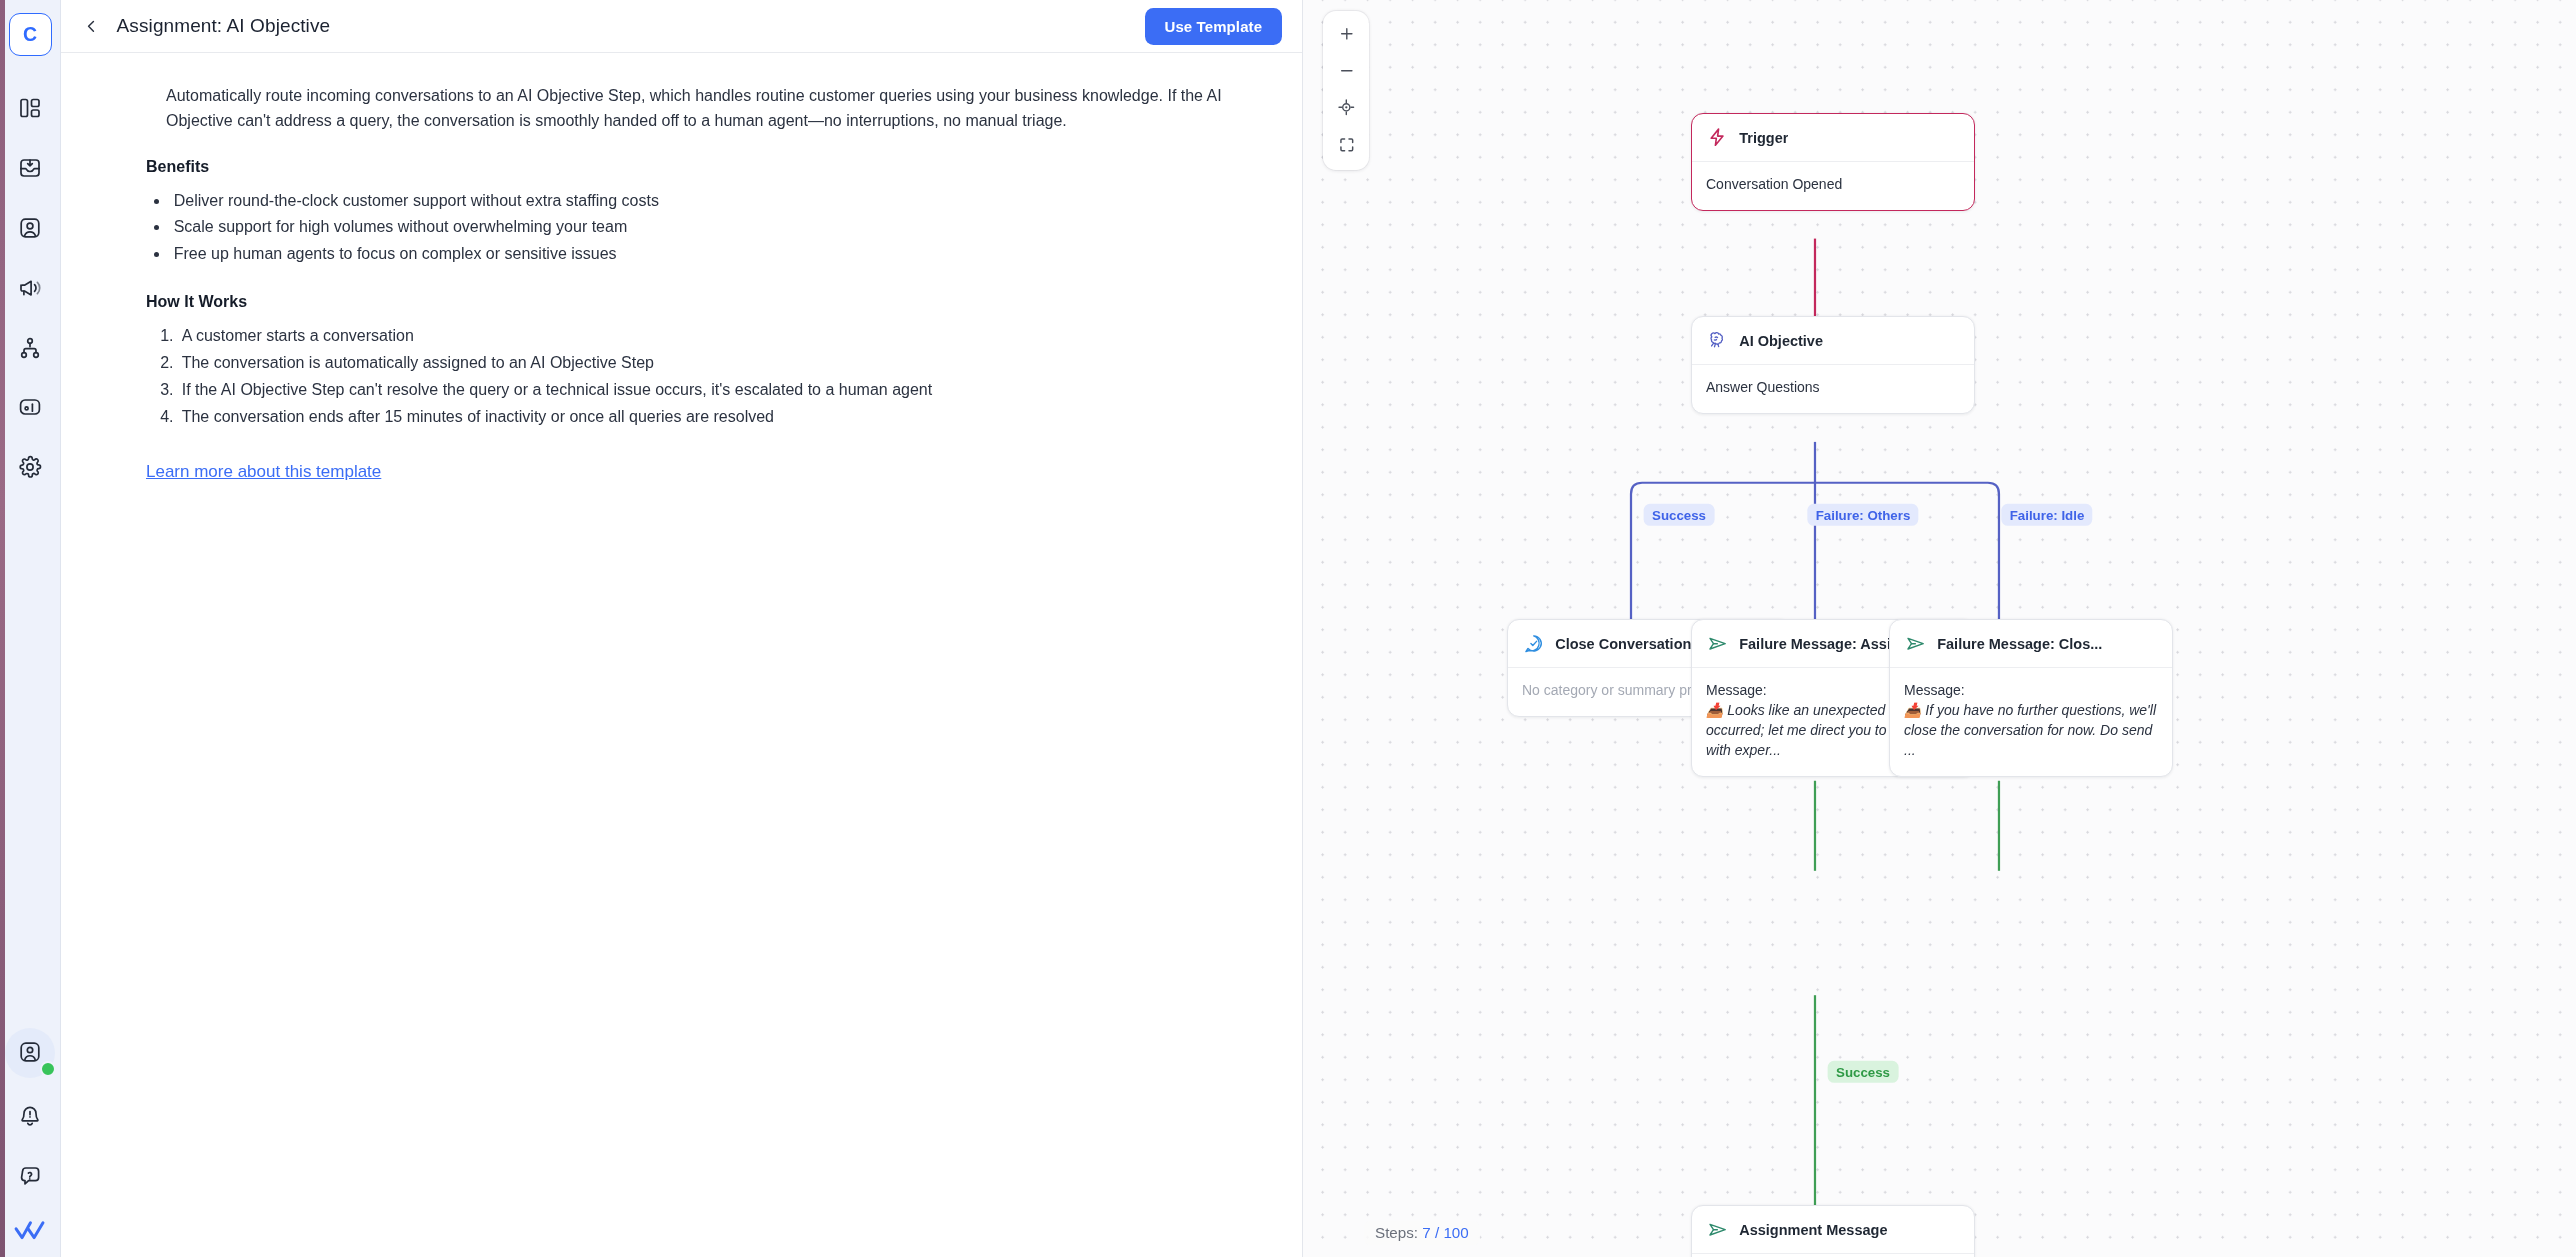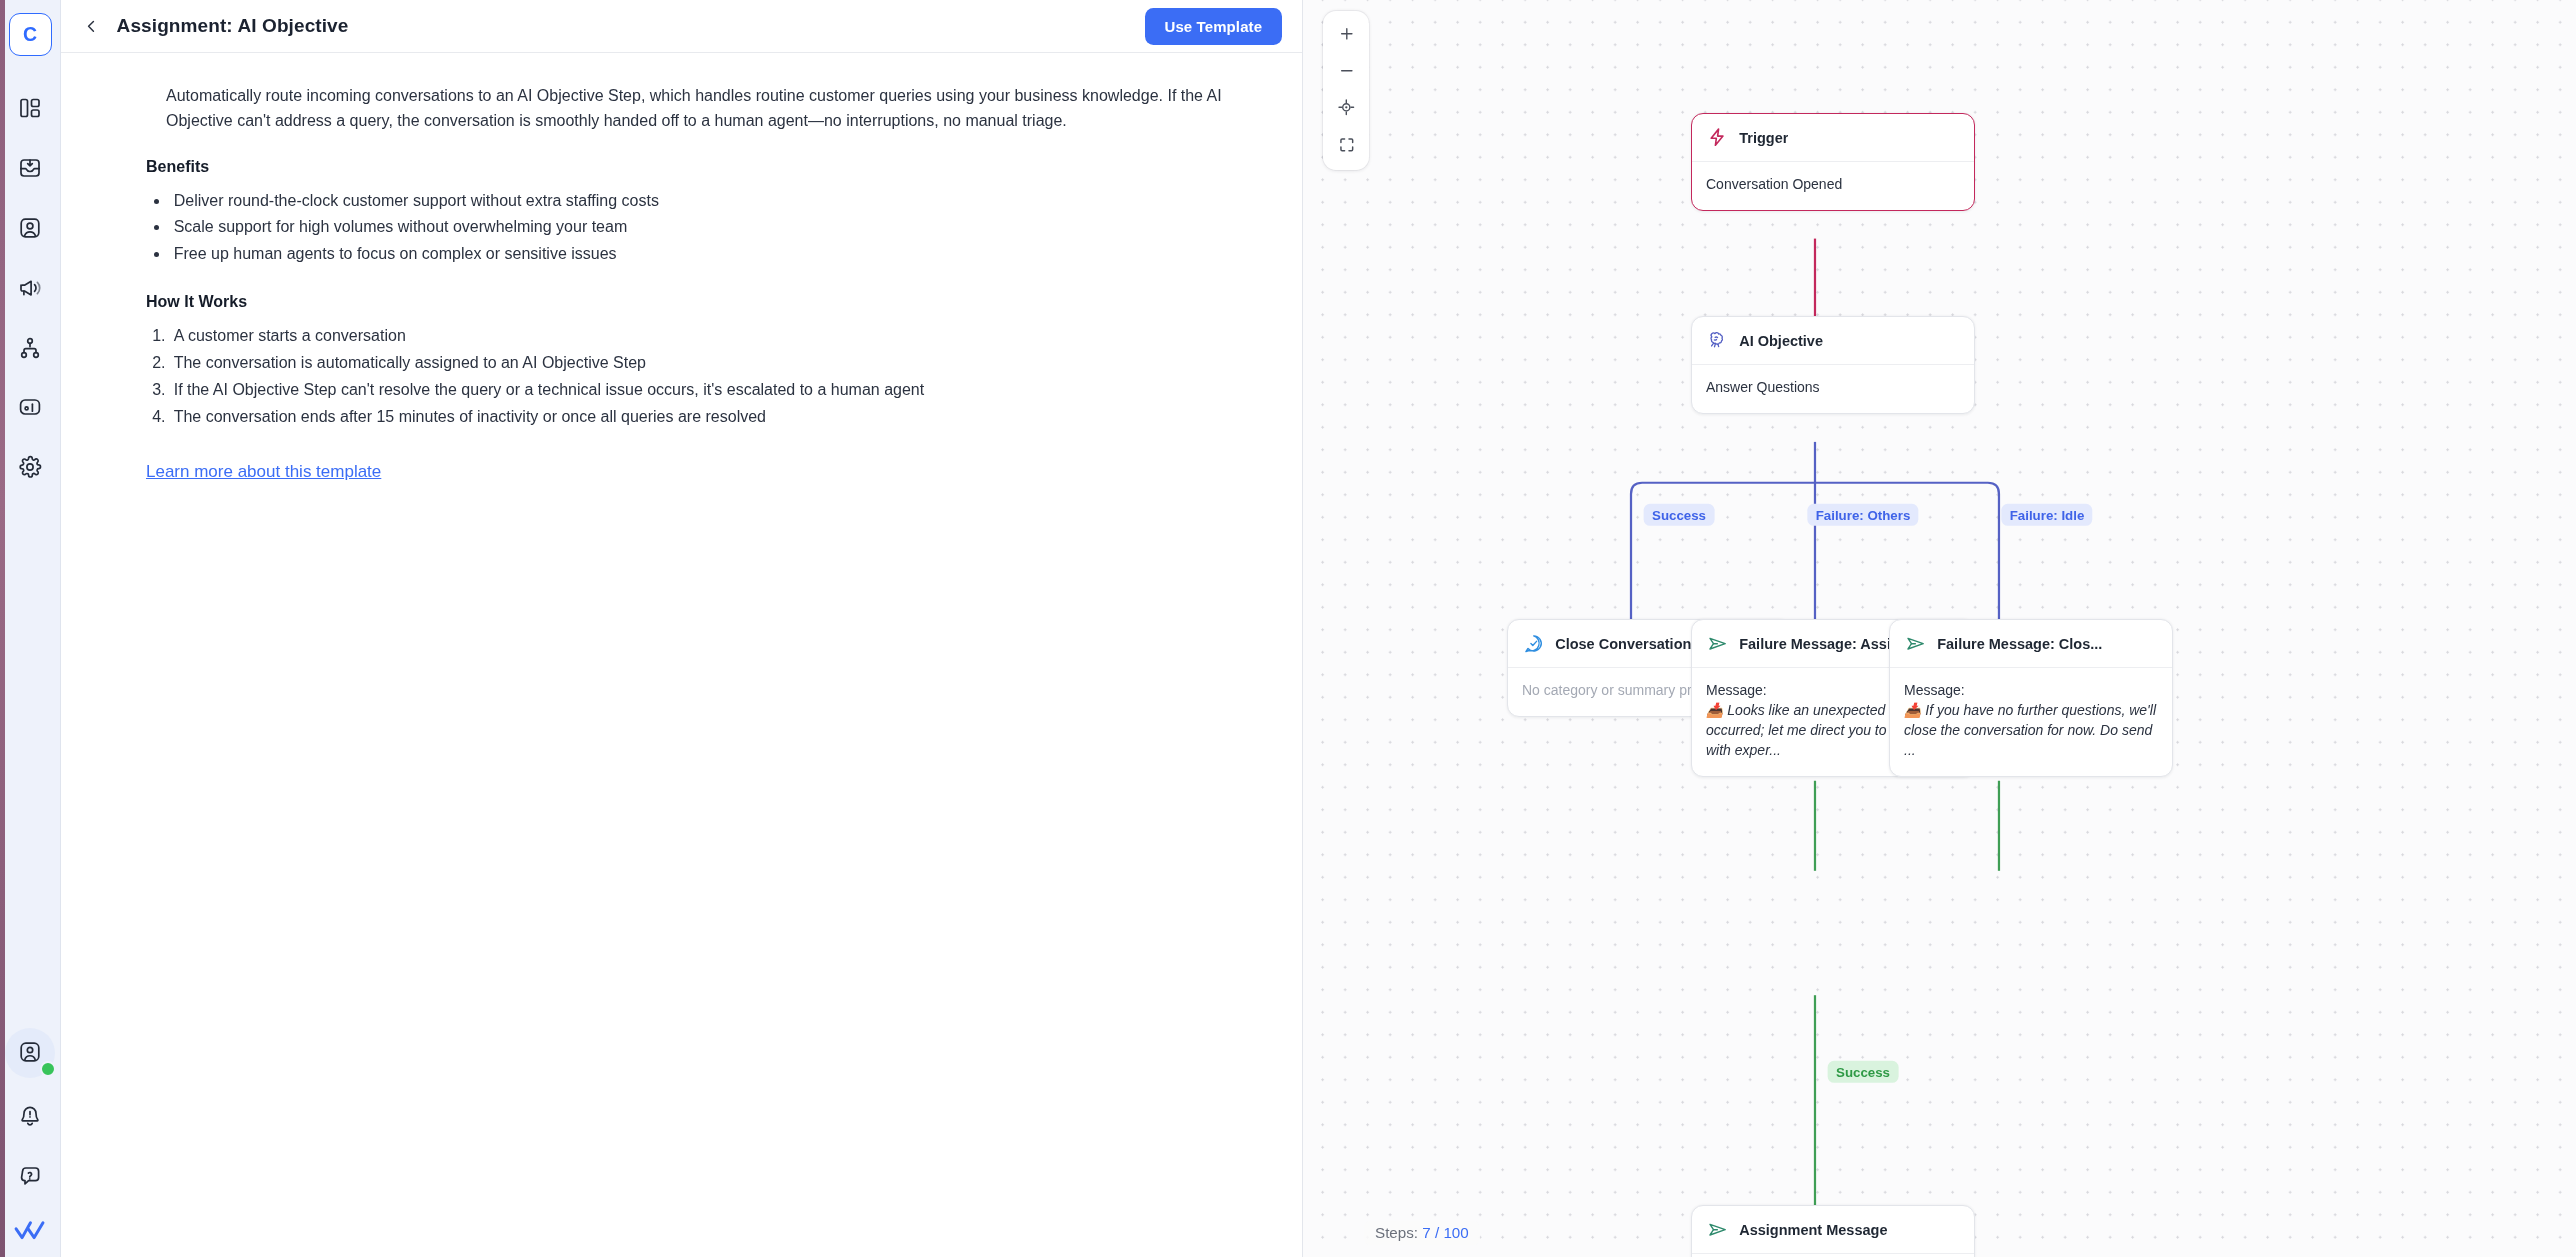--- a/index.html
+++ b/index.html
@@ -47,35 +47,35 @@
     width:1242px;flex:0 0 1242px;height:100%;
     background:#ffffff;display:flex;flex-direction:column;
     border-right:0.9px solid #e3e6ec;
   }
   .panel-head{
     height:53px;flex:0 0 53px;border-bottom:0.9px solid #e8eaee;
     display:flex;align-items:center;padding:0 20.4px 0 18.6px;gap:13px;
   }
   .back-btn{width:24px;height:24px;display:flex;align-items:center;justify-content:center;
     cursor:pointer;color:#2b3240;border-radius:5.6px;}
-  .panel-title{font-size:19px;font-weight:700;color:#1b2230;letter-spacing:0.1px;white-space:nowrap;}
+  .panel-title{font-size:19px;font-weight:400;color:#1b2230;letter-spacing:0.1px;white-space:nowrap;}
   .use-template{
     margin-left:auto;background:#3b6df5;color:#fff;border:none;border-radius:8.4px;
     padding:0 19.5px;height:37px;font-size:15px;font-weight:600;cursor:pointer;
     font-family:inherit;letter-spacing:0.1px;
   }
 
   .panel-body{padding:30px 43px 0 85px;overflow:hidden;}
   .intro{
     font-size:16px;line-height:1.58;color:#2b3240;max-width:1077px;margin-bottom:24px;margin-left:20px;
   }
   .sec-head{font-size:16px;font-weight:700;color:#151c29;margin:0 0 13px;}
   ul.bullets{list-style:disc;margin:0 0 26px 24px;}
   ul.bullets li{font-size:16px;line-height:1.56;color:#2b3240;margin-bottom:1.9px;padding-left:3.7px;}
-  ol.steps{list-style:decimal;margin:0 0 32px 24px;}
+  ol.steps{list-style:decimal;margin:0 0 32px 32px;}
   ol.steps li{font-size:16px;line-height:1.56;color:#2b3240;margin-bottom:1.9px;padding-left:3.7px;}
   .learn-link{font-size:17px;color:#3b6df5;text-decoration:underline;cursor:pointer;display:inline-block;}
 
   
   .canvas{
     position:relative;flex:1 1 auto;height:100%;overflow:hidden;
     background-color:#fbfbfc;
     background-image:radial-gradient(circle, #d8d8dd 1.2px, transparent 1.2px);
     background-size:22.5px 22.5px;background-position:8.4px 11px;
   }

